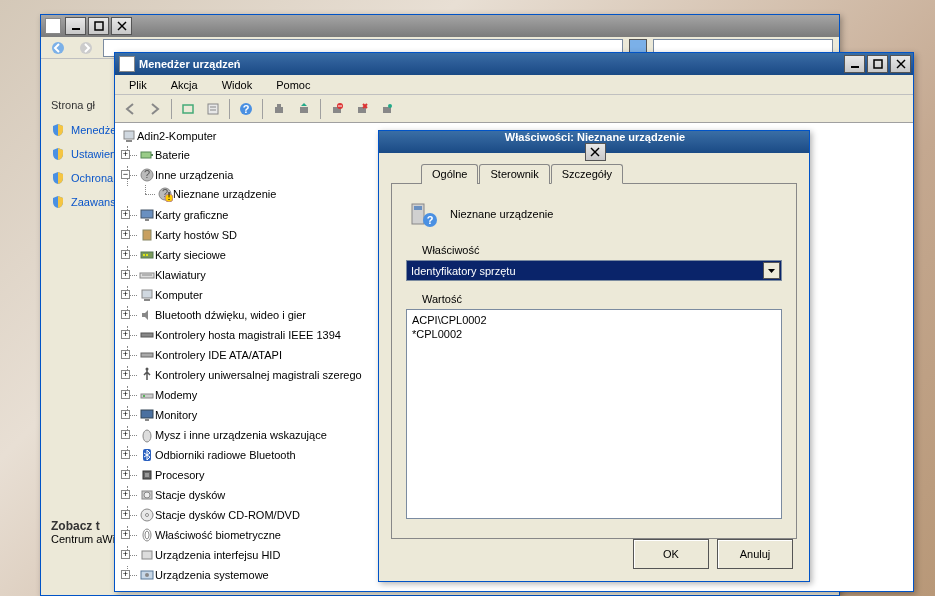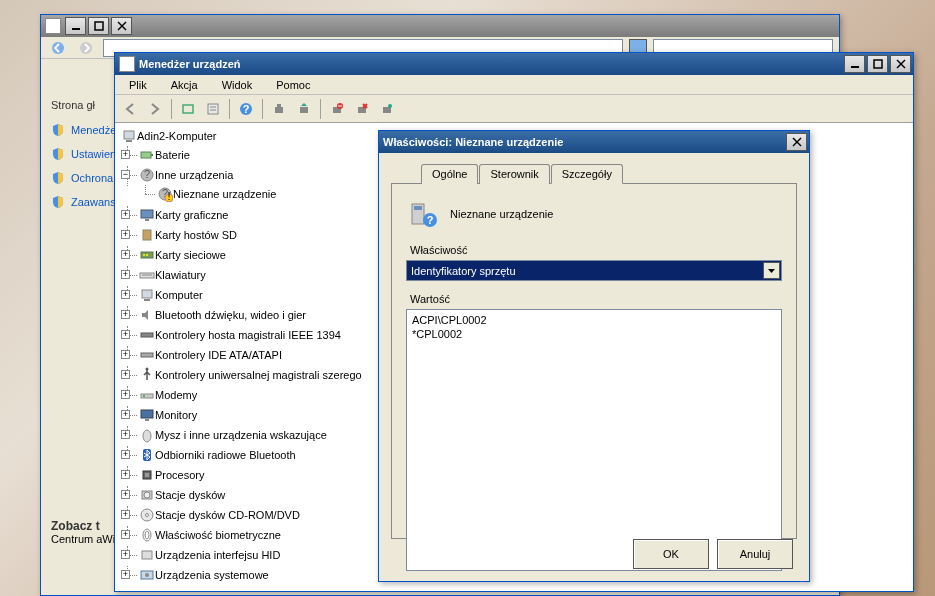--- a/index.html
+++ b/index.html
@@ -33,32 +33,32 @@
 .tree li::after { content: ""; position: absolute; left: -12px; top: 9px; width: 10px; border-top: 1px dotted #888; }
 .tree > ul > li::before, .tree > ul > li::after { display: none; }
 .tree li:last-child::before { bottom: auto; height: 9px; }
 .toggle { position: absolute; left: -18px; top: 4px; width: 9px; height: 9px; border: 1px solid #888; background: #fff; font-size: 9px; line-height: 7px; text-align: center; cursor: pointer; z-index: 1; }
 .tree-row { display: inline-flex; align-items: center; }
 .ticon-tree { width: 16px; height: 16px; display: inline-flex; align-items: center; justify-content: center; }
 .dev-label { }
 
 
 #props-dialog { left: 378px; top: 130px; width: 432px; height: 452px; background: #ece9d8; }
-#props-dialog .titlebar { background: linear-gradient(to bottom, #3a6ea5, #1a4a85); }
+#props-dialog .titlebar { background: linear-gradient(to bottom, #3a6ea5, #1a4a85); flex-direction: column; }
 .props-body { padding: 10px 12px 8px 12px; position: relative; height: calc(100% - 22px); }
 .tabstrip { display: flex; position: relative; z-index: 2; margin-left: 30px; }
 .tab { background: #ece9d8; border: 1px solid #888; border-bottom: none; padding: 3px 10px; margin-right: 1px; cursor: pointer; border-radius: 3px 3px 0 0; position: relative; top: 1px; }
 .tab.active { background: #ece9d8; z-index: 3; border-bottom: 1px solid #ece9d8; }
 .tabpage { border: 1px solid #888; background: #ece9d8; padding: 14px 14px; height: 356px; position: relative; }
 .devhead { display: flex; align-items: center; gap: 12px; margin-bottom: 14px; }
 .devhead .bigicon { width: 32px; height: 32px; }
-.proplabel { margin: 6px 0 4px 4px; }
+.proplabel { margin: 6px 0 4px 16px; }
 .propdrop { width: 100%; height: 21px; background: #0a246a; color: #fff; border: 1px solid #7b8ba0; display: flex; align-items: center; padding: 6px 4px; position: relative; }
 .propdrop .dd { position: absolute; right: 1px; top: 1px; width: 17px; height: 17px; background: #ece9d8; border: 1px solid #555; display: flex; align-items: center; justify-content: center; }
-.valbox { margin-top: 4px; width: 100%; height: 262px; background: #fff; border: 1px solid #7b8ba0; padding: 3px 5px; overflow: auto; }
+.valbox { margin-top: 4px; width: 100%; height: 210px; background: #fff; border: 1px solid #7b8ba0; padding: 3px 5px; overflow: auto; }
 .valbox div { line-height: 14px; }
 .btnrow { position: absolute; right: 16px; bottom: 12px; display: flex; gap: 8px; }
 .btn { width: 76px; height: 30px; background: #ece9d8; border: 1px solid #555; display: flex; align-items: center; justify-content: center; cursor: pointer; box-shadow: 1px 1px 0 #fff inset; }
 
 
 #sys-window .syscontent { position: absolute; left: 0; top: 66px; width: 100%; padding: 8px 10px; }
 #sys-window .crumb { color: #333; margin: 10px 0 12px 0; font-size: 11px; }
 .sidelinks { display: flex; flex-direction: column; gap: 10px; }
 .sidelink { display: flex; align-items: center; gap: 6px; color: #0a55c9; }
 .shield { width: 14px; height: 14px; }

